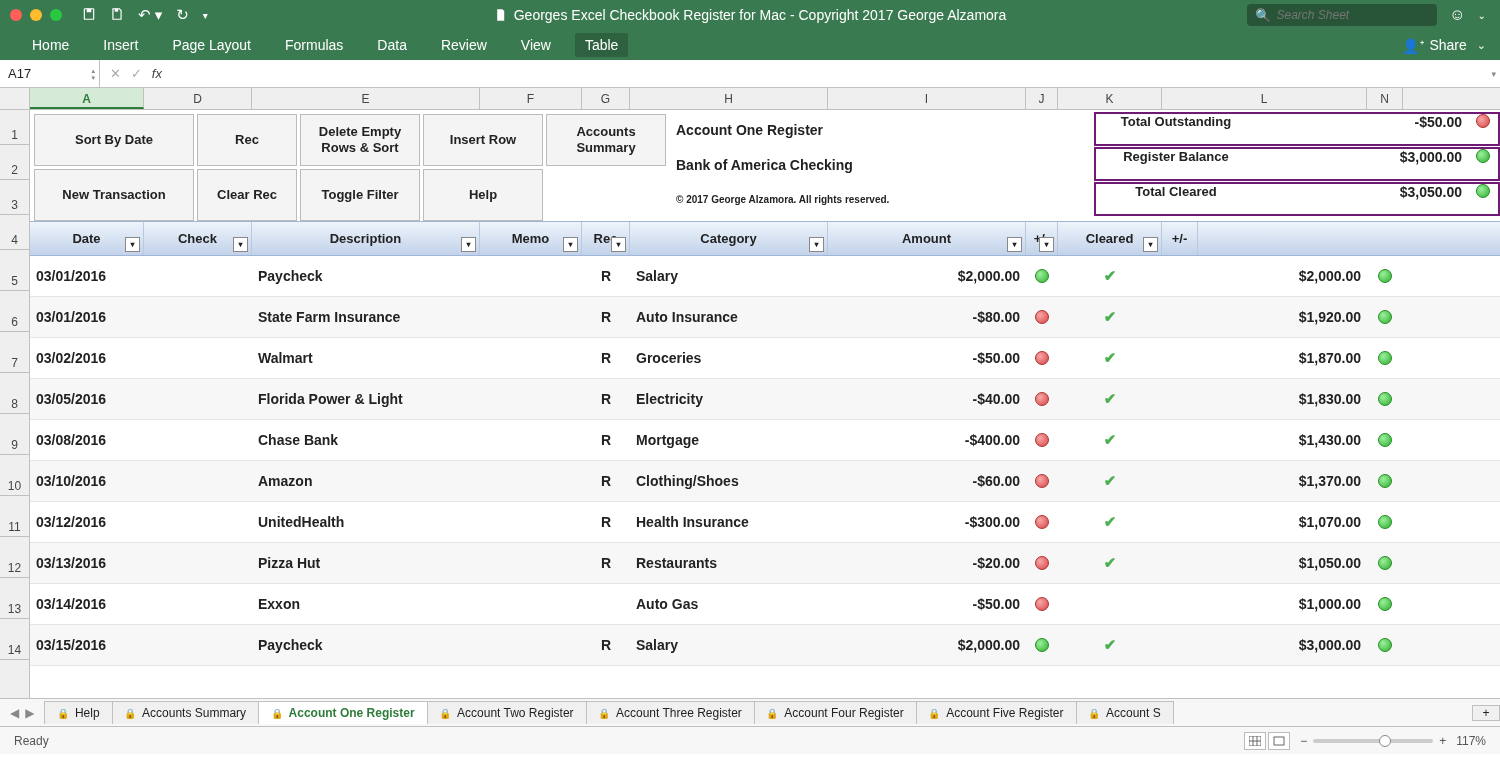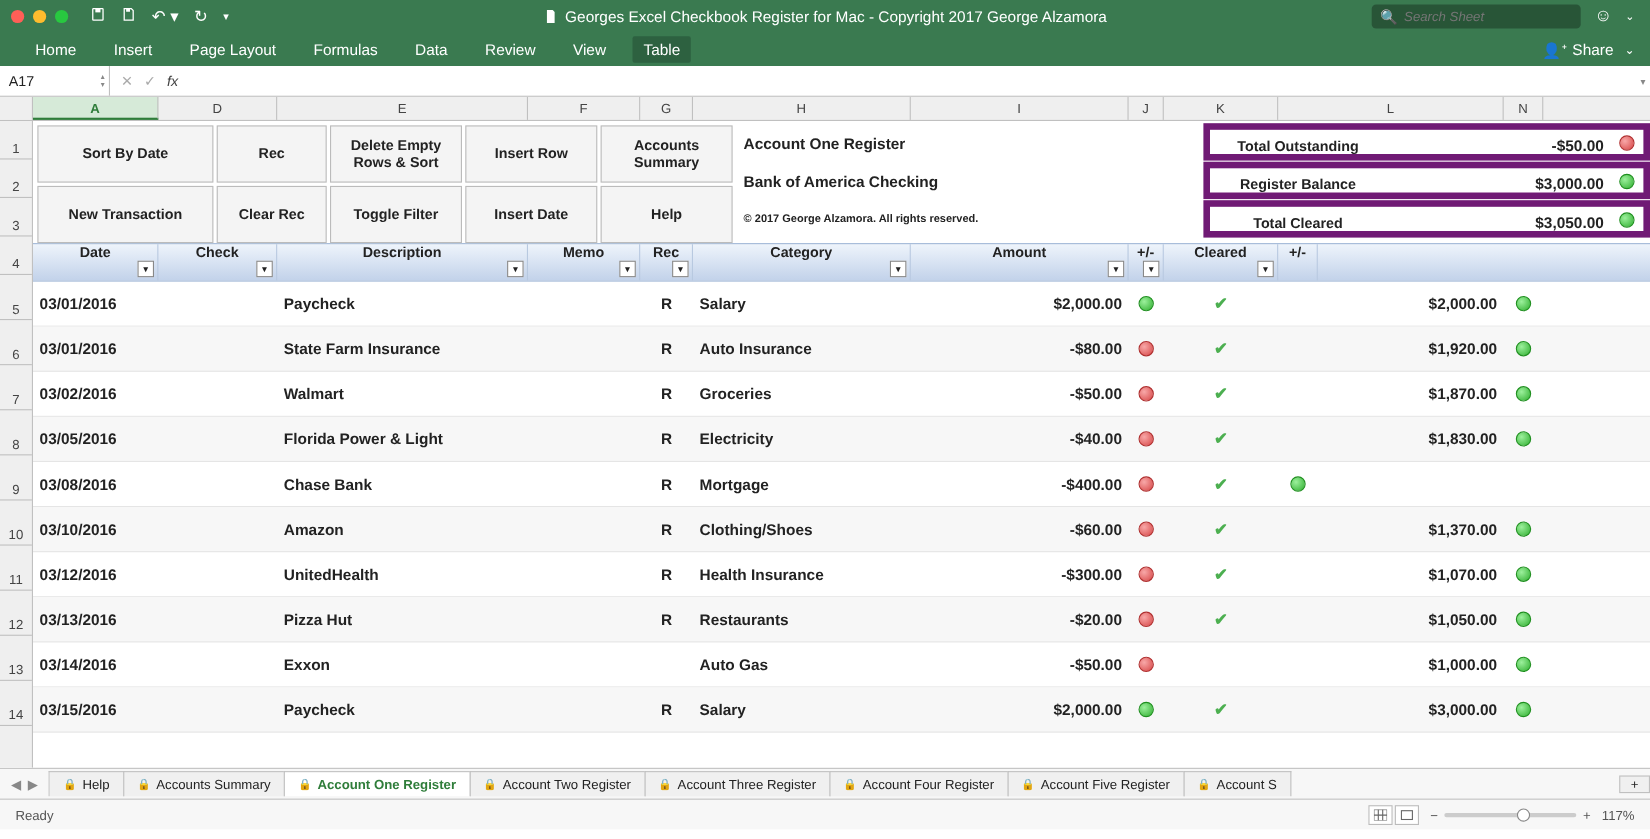--- a/index.html
+++ b/index.html
@@ -52,31 +52,31 @@
 
 
 .top-rows { display: flex; }
 .action-btns { display: grid; grid-template-columns: 160px 100px 120px 120px 120px; grid-template-rows: 52px 52px; gap: 3px; padding: 4px 4px 0 4px; width: 640px; }
 .abtn { background: #f4f4f4; border: 1px solid #bbb; display: flex; align-items: center; justify-content: center; text-align: center; font-size: 13px; cursor: pointer; padding: 2px 4px; line-height: 1.2; }
 
 .info-col { width: 425px; padding-top: 2px; }
 .info-row { height: 35px; display: flex; align-items: center; font-size: 14px; padding-left: 6px; }
 
 .summary-box { width: 407px; padding-top: 2px; }
-.srow { height: 34px; border: 6px solid #701a75; display: flex; align-items: flex-end; margin-bottom: 1px; background: #fff; }
+.srow { height: 34px; border: 2px solid #701a75; display: flex; align-items: flex-start; margin-bottom: 1px; background: #fff; }
 .srow .slabel { flex: 0 0 160px; text-align: center; font-size: 13px; }
 .srow .svalue { flex: 1; text-align: right; font-size: 14px; padding-right: 6px; }
 .srow .sdot { width: 30px; text-align: center; }
 .dot { width: 14px; height: 14px; border-radius: 50%; display: inline-block; }
 .dot.green { background: radial-gradient(circle at 35% 35%, #9cf09c, #2fae2f); border: 1px solid #1f8f1f; }
 .dot.red { background: radial-gradient(circle at 35% 35%, #f8a8a8, #d64545); border: 1px solid #b02f2f; }
 
 
 .table-header { height: 35px; display: flex; background: linear-gradient(#eef4fb, #c2d2ea); border-top: 1px solid #9fb6d6; border-bottom: 1px solid #9fb6d6; }
-.th { display: flex; align-items: flex-start; justify-content: center; position: relative; font-size: 13px; color: #222; border-right: 1px solid #b8c9e0; }
+.th { display: flex; align-items: center; justify-content: center; position: relative; font-size: 13px; color: #222; border-right: 1px solid #b8c9e0; }
 .th .filter { position: absolute; right: 3px; bottom: 3px; width: 15px; height: 15px; border: 1px solid #888; background: #fff; font-size: 8px; display: flex; align-items: center; justify-content: center; cursor: pointer; }
 
 
 .data-rows { }
 .drow { height: 41px; display: flex; border-bottom: 1px solid #e5e5e5; }
 .drow:nth-child(even) { background: #f7f7f7; }
 .td { display: flex; align-items: center; padding: 0 6px; font-size: 14px; }
 .td.r { justify-content: flex-end; }
 .td.c { justify-content: center; }
 .check-icon { color: #4caf50; font-size: 15px; }
@@ -213,21 +213,20 @@
     <div class="top-rows">
       <div class="action-btns">
         <div class="abtn">Sort By Date</div>
         <div class="abtn">Rec</div>
         <div class="abtn">Delete Empty Rows &amp; Sort</div>
         <div class="abtn">Insert Row</div>
         <div class="abtn">Accounts Summary</div>
         <div class="abtn">New Transaction</div>
         <div class="abtn">Clear Rec</div>
         <div class="abtn">Toggle Filter</div>
-        <div class="abtn">Insert Date</div>
         <div class="abtn">Help</div>
       </div>
       <div class="info-col">
         <div class="info-row">Account One Register</div>
         <div class="info-row">Bank of America Checking</div>
         <div class="info-row" style="font-size:10px">© 2017 George Alzamora.  All rights reserved.</div>
       </div>
       <div class="summary-box" id="summary-box">
           <div class="srow">
             <div class="slabel">Total Outstanding</div>
@@ -373,20 +372,21 @@
     <div class="td cF"></div>
     <div class="td cG c">R</div>
     <div class="td cH">Mortgage</div>
     <div class="td cI r">-$400.00</div>
     <div class="td cJ c">
             <span class="dot red"></span>
           </div>
     <div class="td cK c">
             <span class="check-icon">✔</span>
           </div>
+    <div class="td cL r">$1,430.00</div>
     <div class="td cM c">
             <span class="dot green"></span>
           </div>
         </div>
         <div class="drow">
     <div class="td cA">03/10/2016</div>
     <div class="td cD"></div>
     <div class="td cE">Amazon</div>
     <div class="td cF"></div>
     <div class="td cG c">R</div>

